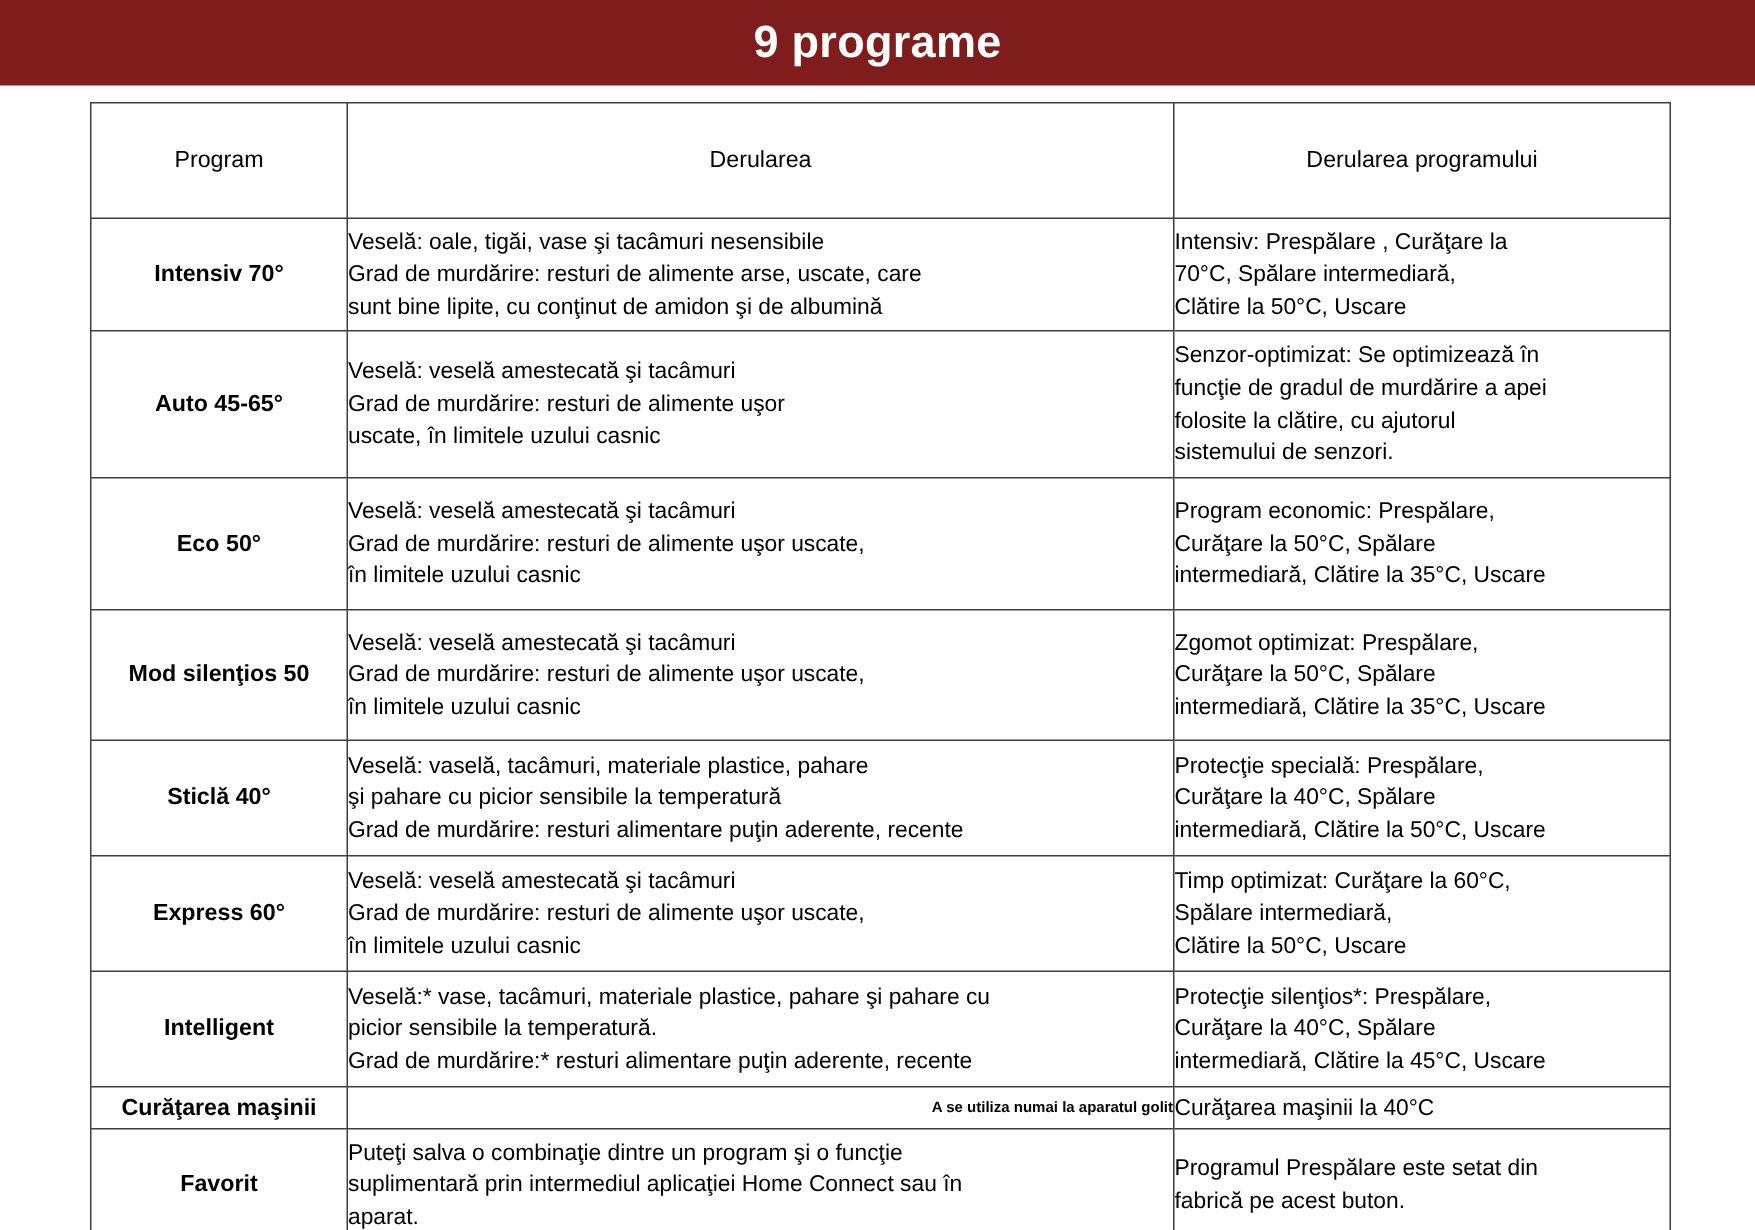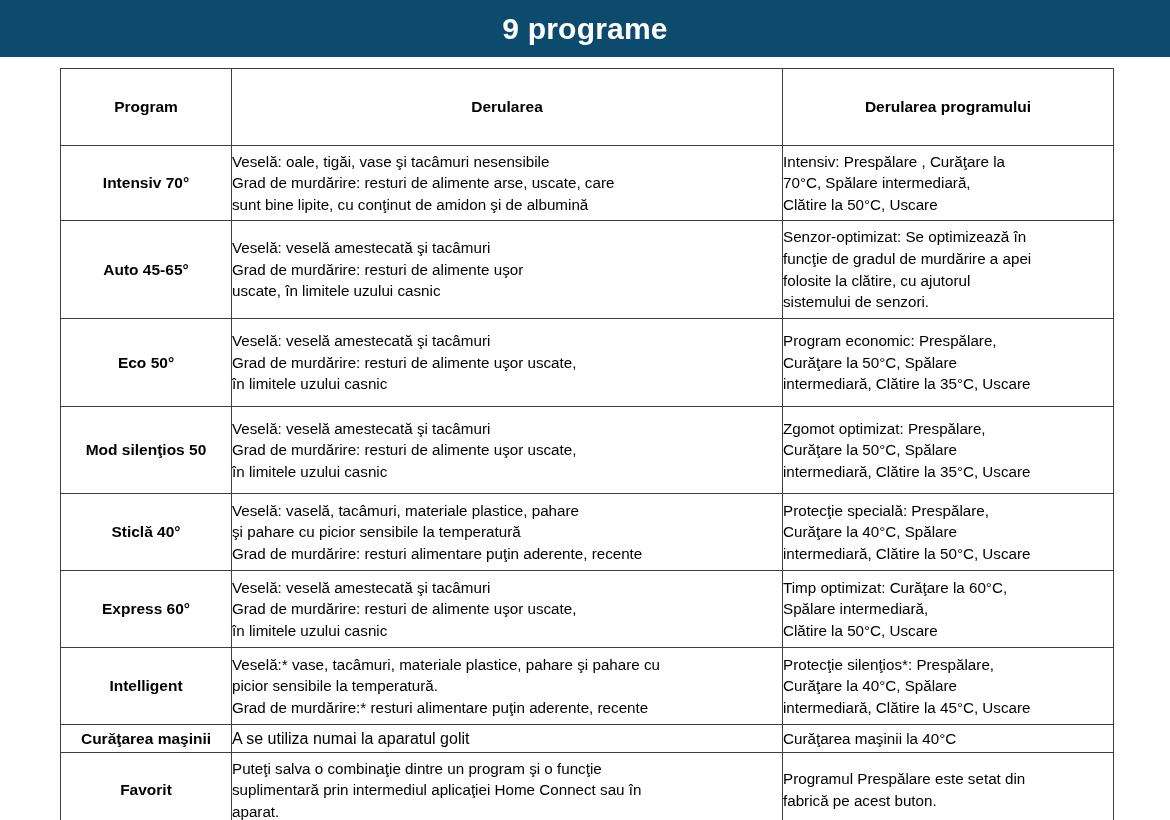--- a/index.html
+++ b/index.html
@@ -53,21 +53,21 @@
   }
 
   col.c-prog { width: 171px; }
   col.c-util { width: 551px; }
   col.c-der  { width: 331px; }
 
   
   tr.head-row td {
     height: 76px;
     text-align: center;
-    font-weight: bold;
+    font-weight: normal;
     font-size: 15.5px;
   }
 
   
   td.prog {
     text-align: center;
     font-size: 15.5px;
     padding: 2px 4px;
     font-weight: bold;
   }
@@ -80,41 +80,41 @@
   td.desc.mid { vertical-align: middle; }
 
   .line {
     line-height: 1.42;
     font-size: 15.2px;
     white-space: nowrap;
   }
   .line b { font-weight: normal; }
 
   td.center-bold {
-    text-align: left;
-    font-weight: normal;
-    font-size: 16px;
+    text-align: right;
+    font-weight: bold;
+    font-size: 10px;
     padding: 4px 0;
   }
 
   
   tr.r-intensiv td   { height: 74px; }
   tr.r-auto td       { height: 97px; }
   tr.r-eco td        { height: 87px; }
   tr.r-silent td     { height: 86px; }
   tr.r-sticla td     { height: 76px; }
   tr.r-express td    { height: 76px; }
   tr.r-intelligent td{ height: 76px; }
   tr.r-curatare td   { height: 27px; }
   tr.r-favorit td    { height: 74px; }
 </style>
 </head>
 <body>
 
-<div id="title-banner" style="background: #0c4a6e; align-items: center;">
+<div id="title-banner" style="background: #7f1d1d; align-items: center;">
   <div id="title-text" style="color: rgb(255, 255, 255);">9 programe</div>
 </div>
 
 <div id="table-wrap">
   <table class="programs">
     <colgroup>
       <col class="c-prog">
       <col class="c-util">
       <col class="c-der">
     </colgroup>

